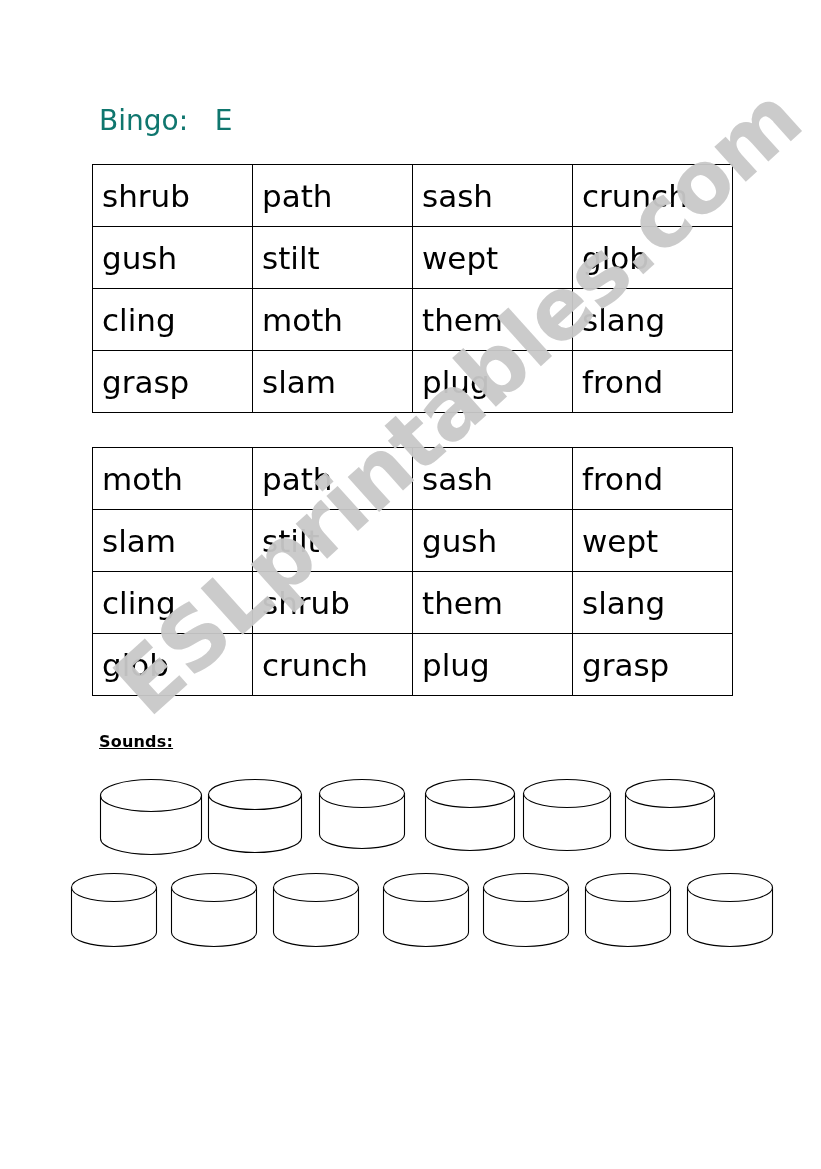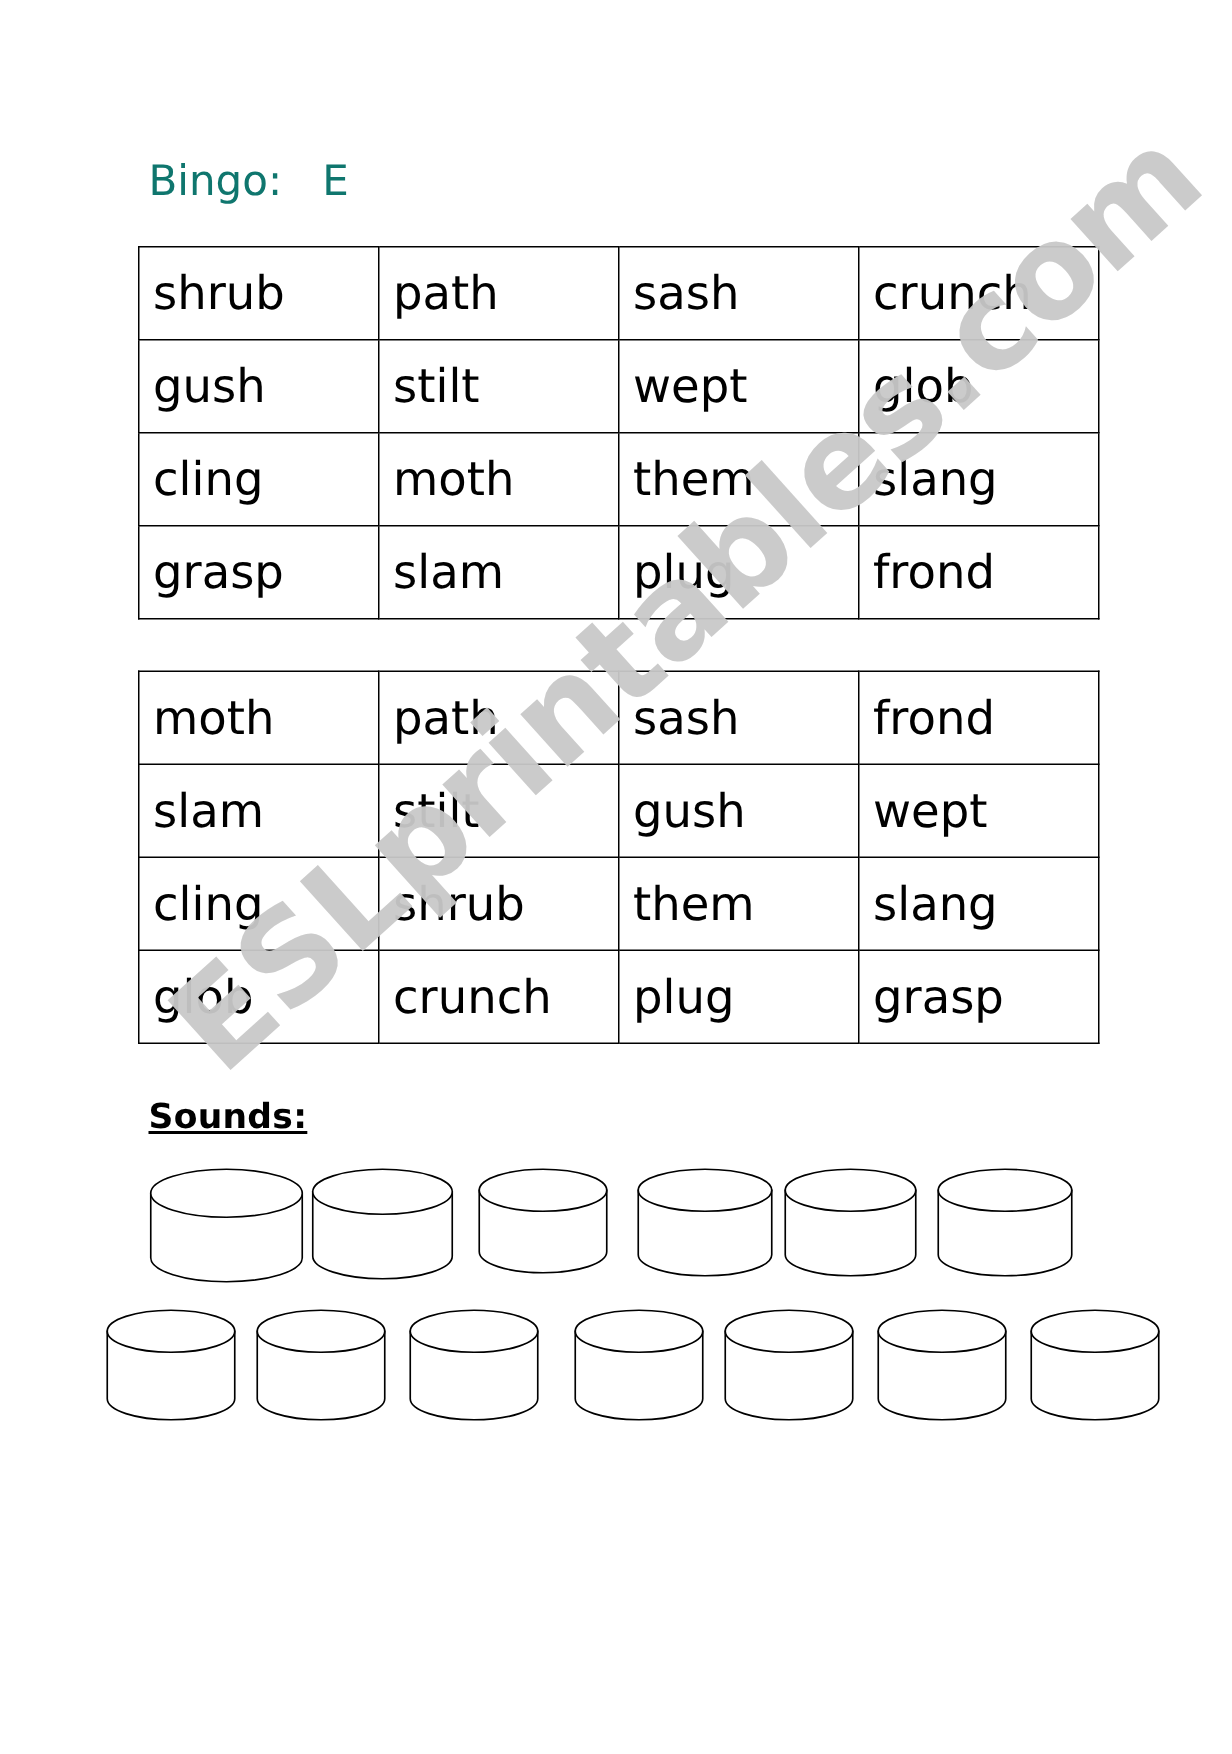--- a/index.html
+++ b/index.html
@@ -90,21 +90,21 @@
   .bingo-table col.c2 { width: 160px; }
   .bingo-table col.c3 { width: 160px; }
   .bingo-table col.c4 { width: 160px; }
 
   #sounds-label {
     position: absolute;
     left: 99px;
     top: 732px;
     font-family: "DejaVu Sans", sans-serif;
     font-weight: bold;
-    font-size: 23px;
+    font-size: 16px;
     text-decoration: underline;
     letter-spacing: 0.2px;
   }
 
   .cyl-row {
     position: absolute;
     left: 0;
     width: 821px;
     height: 92px;
   }

